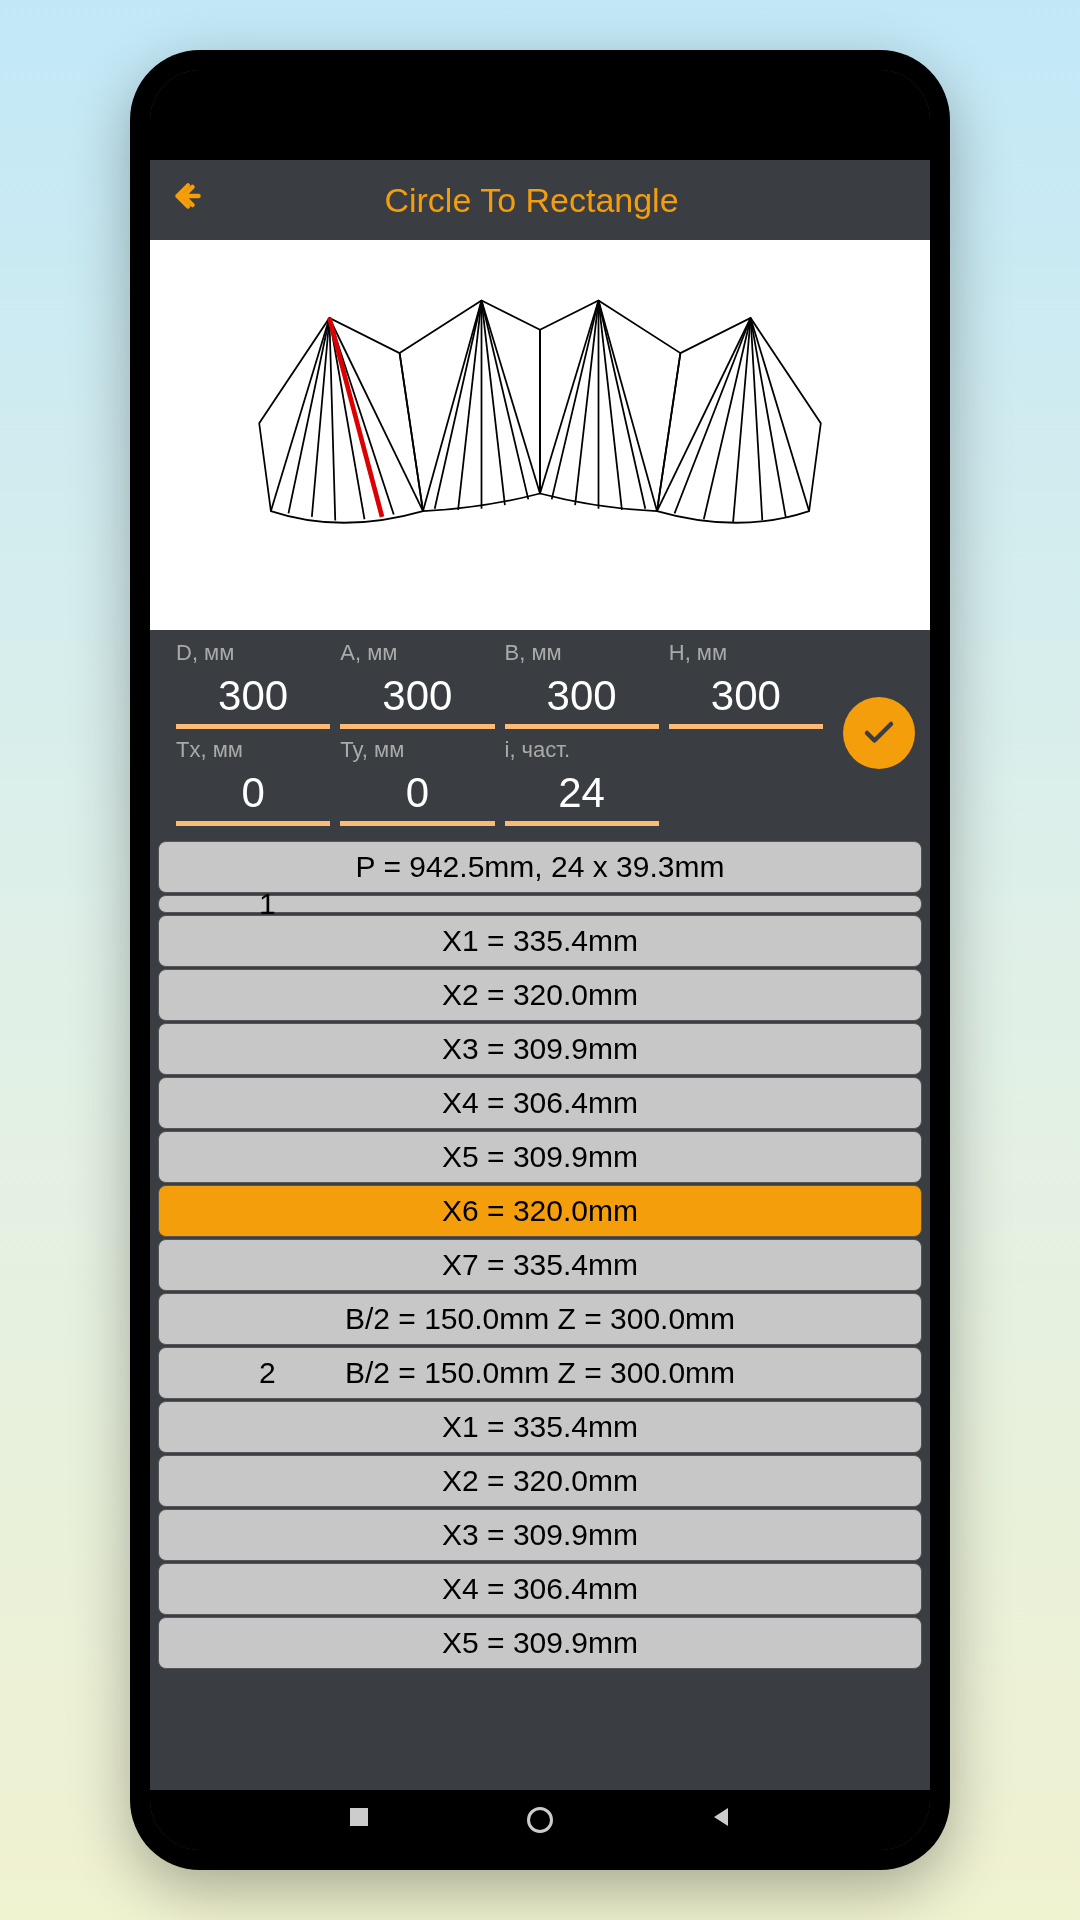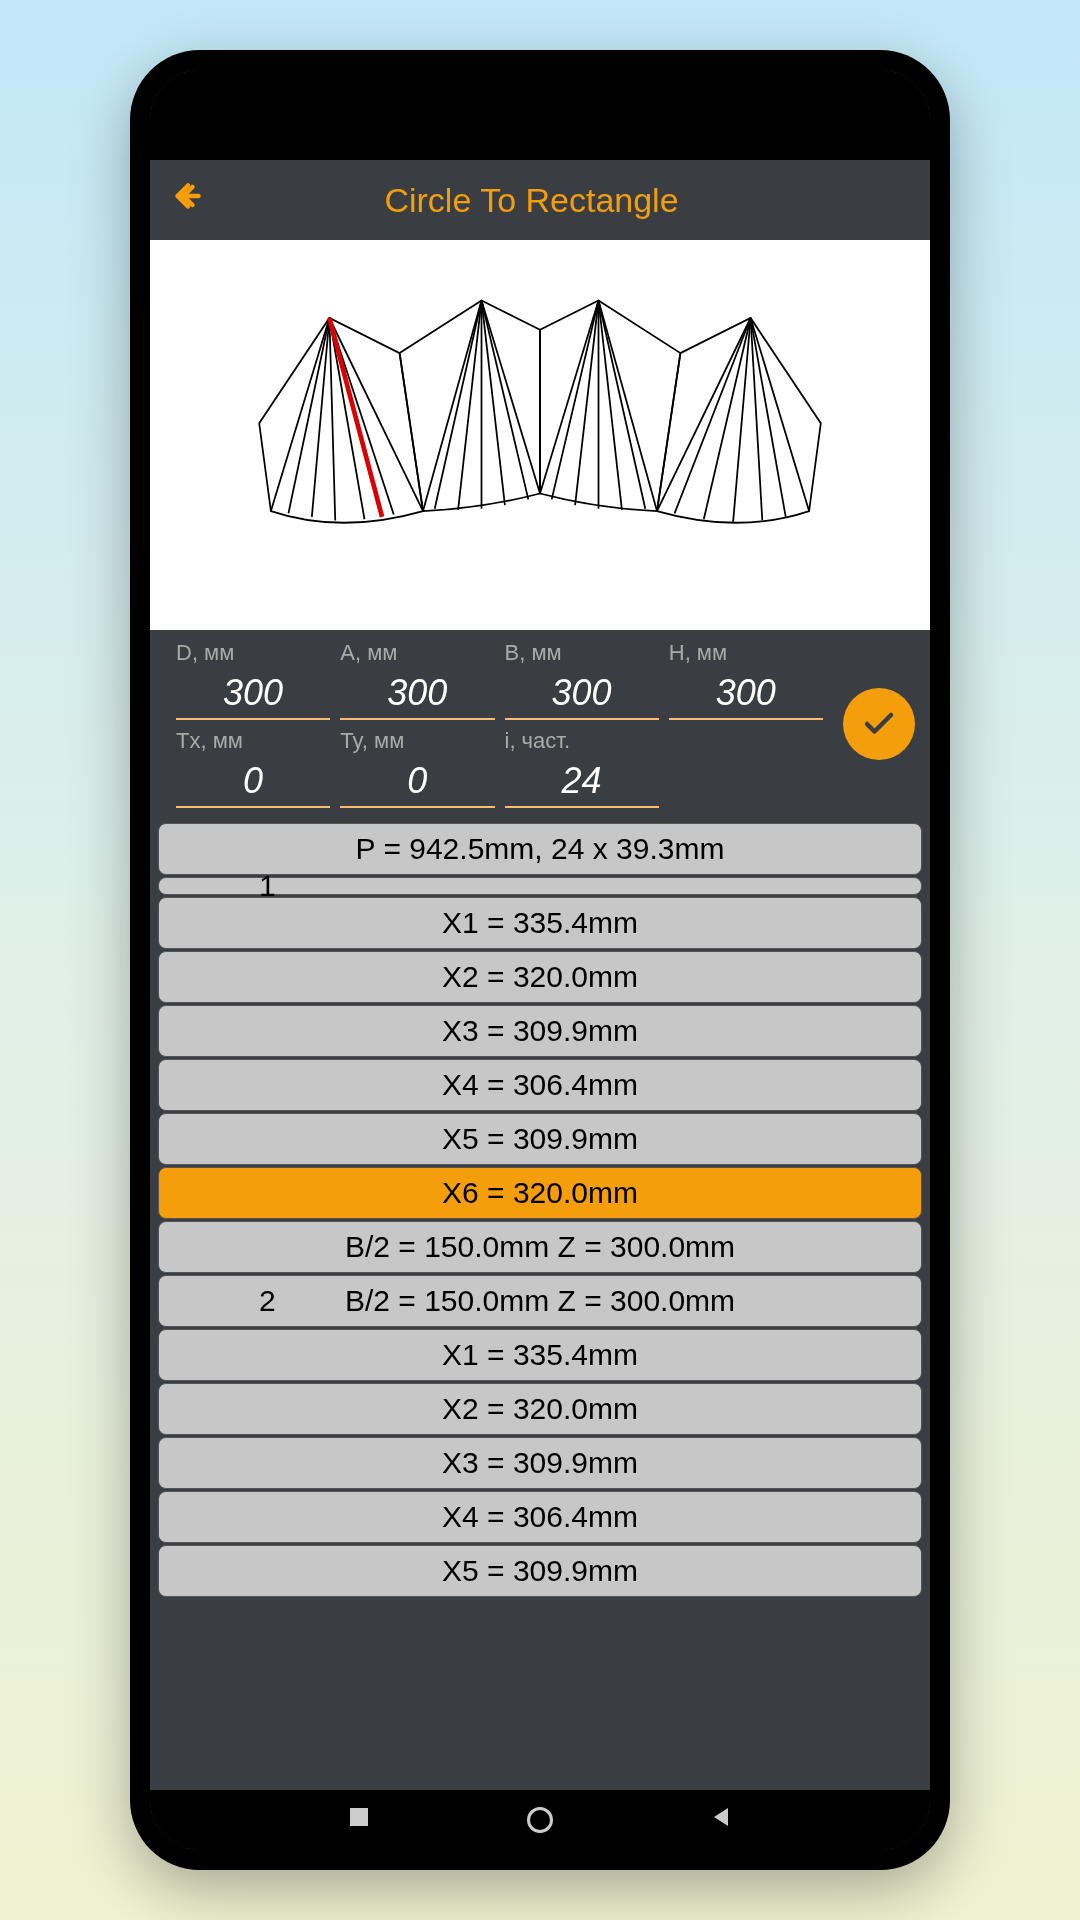--- a/index.html
+++ b/index.html
@@ -84,27 +84,26 @@
   flex-direction: column;
 }
 .input-label {
   color: #aaa;
   font-size: 22px;
   margin-bottom: 2px;
 }
 .input-field {
   background: transparent;
   border: none;
-  border-bottom: 2px solid #fdba74;
+  border-bottom: 5px solid #fdba74;
   color: #fff;
-  font-size: 36px;
+  font-size: 42px;
   text-align: center;
   padding: 4px 0;
   width: 100%;
-  font-style: italic;
 }
 .confirm-btn {
   width: 72px;
   height: 72px;
   border-radius: 50%;
   background: #f59e0b;
   display: flex;
   align-items: center;
   justify-content: center;
   margin-left: 20px;
@@ -272,20 +271,23 @@
         <div class="result-row">
           <span>X4 = 306.4mm</span>
         </div>
         <div class="result-row">
           <span>X5 = 309.9mm</span>
         </div>
         <div class="result-row highlighted">
           <span>X6 = 320.0mm</span>
         </div>
         <div class="result-row">
+          <span>X7 = 335.4mm</span>
+        </div>
+        <div class="result-row">
           <span>B/2 = 150.0mm     Z = 300.0mm</span>
         </div>
         <div class="result-row with-index">
           <span class="row-index">2</span>
           <span>B/2 = 150.0mm     Z = 300.0mm</span>
         </div>
         <div class="result-row">
           <span>X1 = 335.4mm</span>
         </div>
         <div class="result-row">

